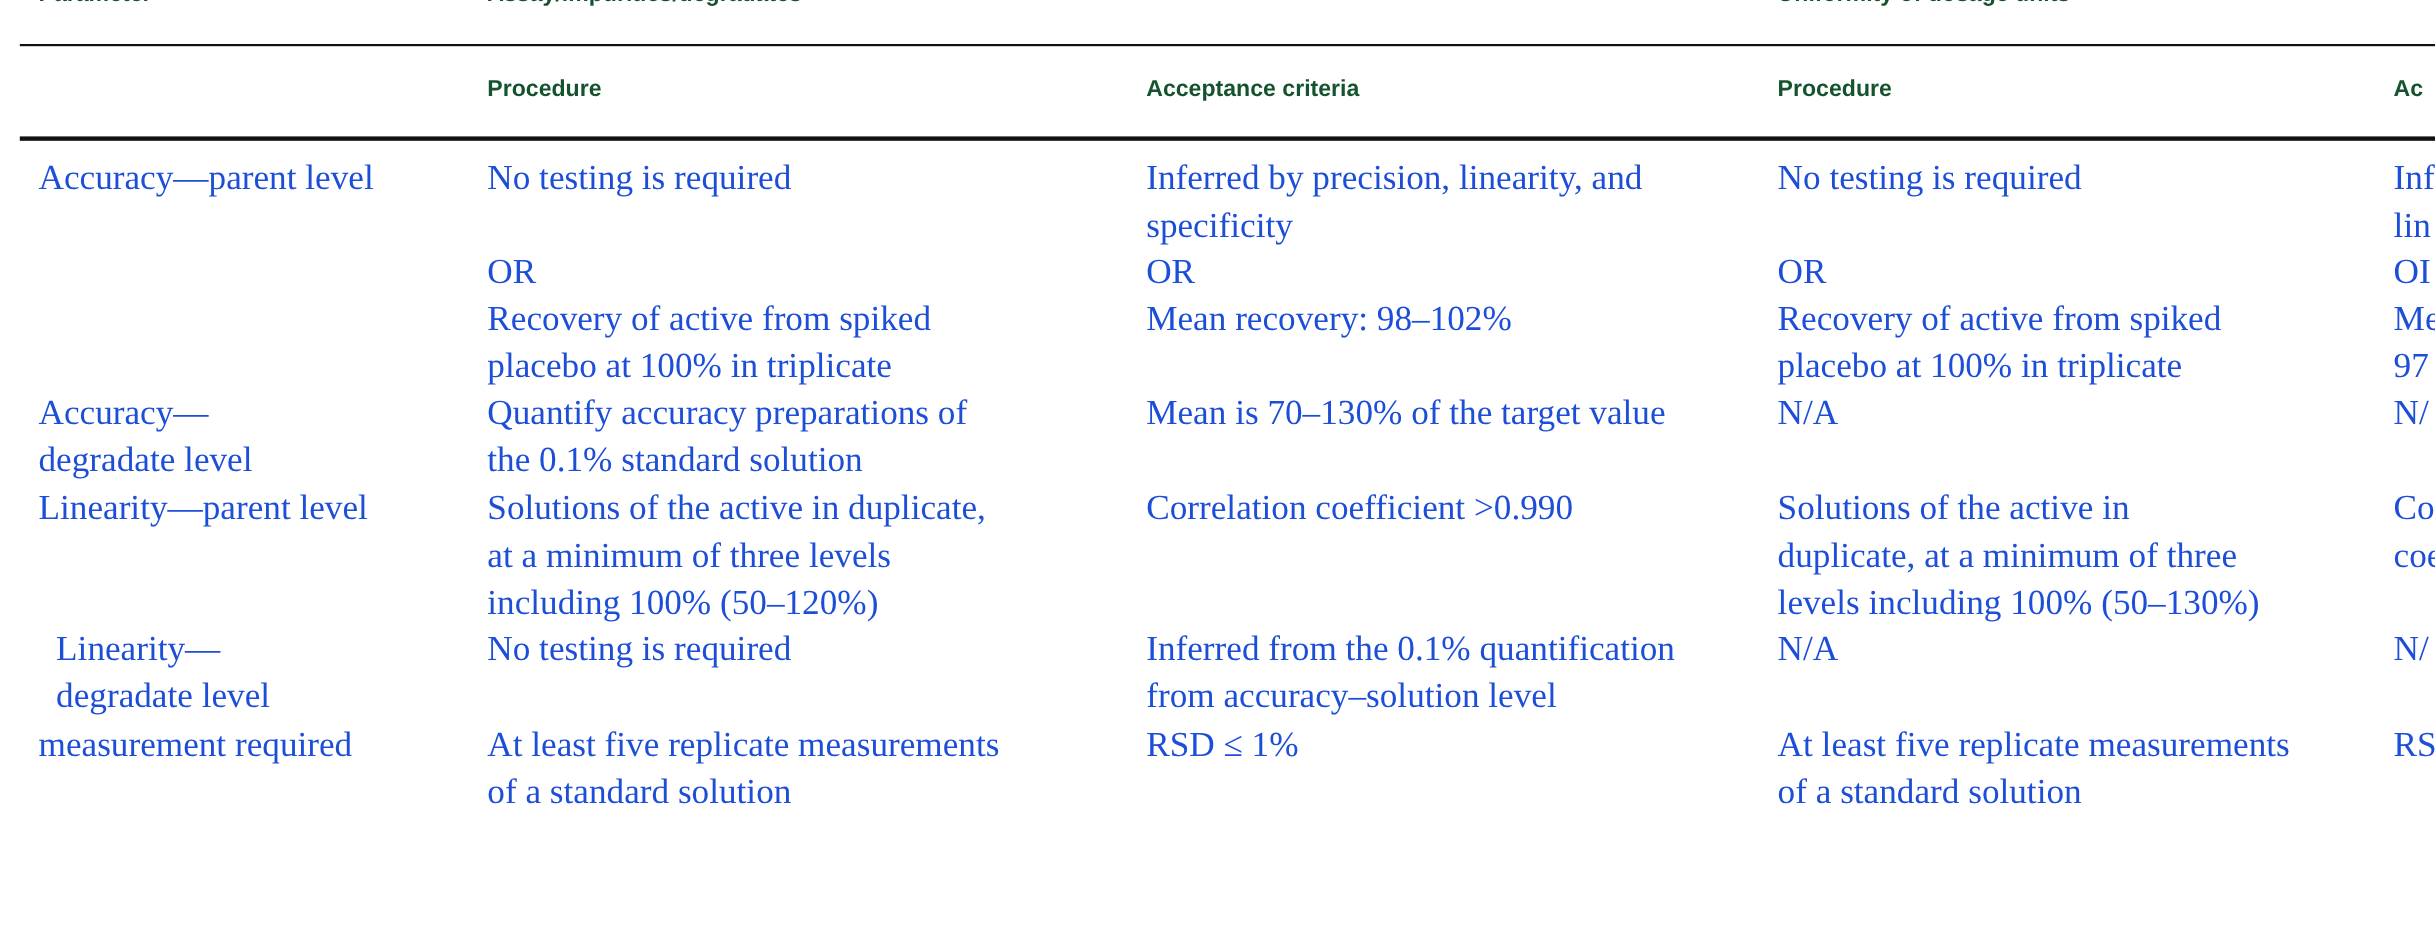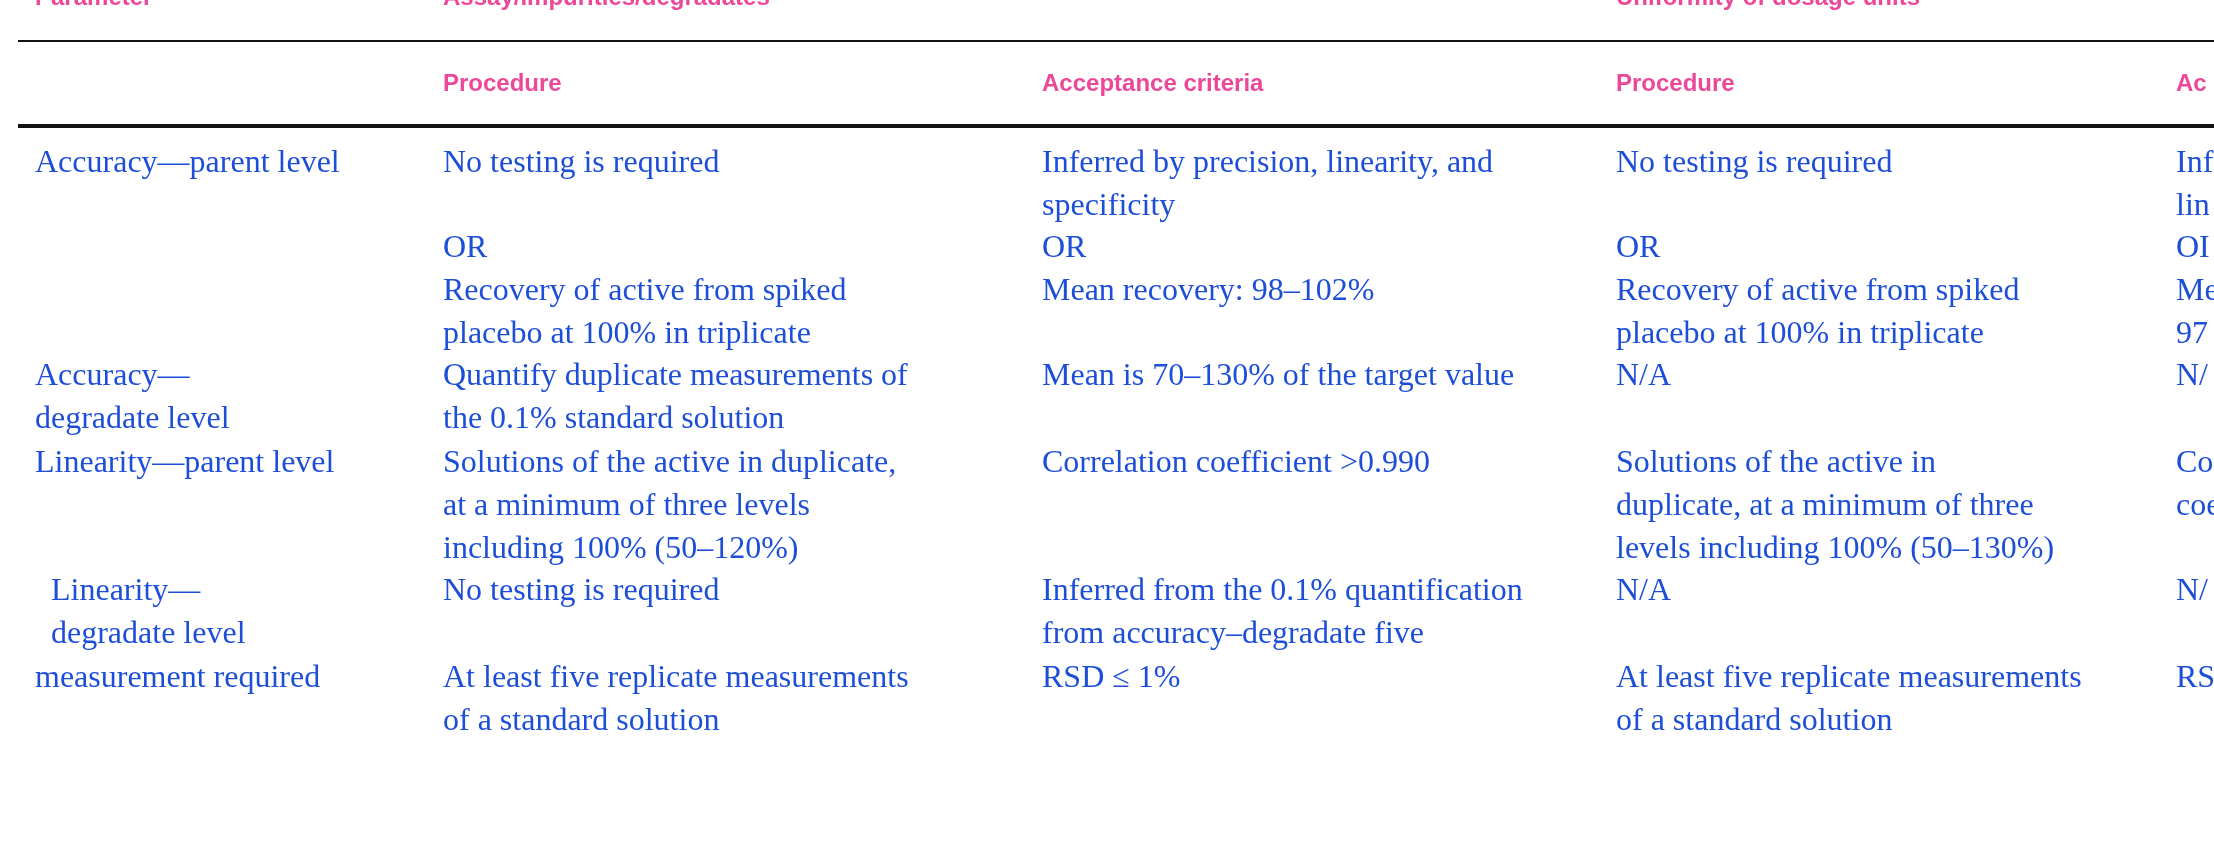--- a/index.html
+++ b/index.html
@@ -1,18 +1,18 @@
 <!DOCTYPE html>
 <html><head>
 <meta charset="utf-8">
 <style>
   html, body { margin: 0; padding: 0; background: #ffffff; }
   body { width: 2214px; height: 850px; overflow: hidden; position: relative; color: #111; }
   .table { position: absolute; left: 18px; top: 0; width: 2400px; }
-  .hdr { font-family: "Liberation Sans", sans-serif; font-weight: bold; font-size: 24px; color: #ec4899; position: absolute; white-space: nowrap; text-align: right; }
+  .hdr { font-family: "Liberation Sans", sans-serif; font-weight: bold; font-size: 21px; color: #14532d; position: absolute; white-space: nowrap; text-align: right; }
   .rule { position: absolute; left: 18px; width: 2300px; background: #111; }
   .cell { position: absolute; font-family: "Liberation Serif", serif; font-size: 32px; line-height: 43px; color: #1d4ed8; white-space: nowrap; }
 </style>
 </head>
 <body>
 
 <div class="table"></div>
 
 <div class="hdr" style="left:35px; top:-17px;">Parameter</div>
 <div class="hdr" style="left:443px; top:-17px;">Assay/impurities/degradates</div>
@@ -83,21 +83,21 @@
         <div>Me</div>
         <div>97</div>
       </div>
     </div>
     <div>
       <div class="cell" style="left: 35px; top: 353px;">
         <div>Accuracy—</div>
         <div>degradate level</div>
       </div>
       <div class="cell" style="left: 443px; top: 353px;">
-        <div>Quantify duplicate measurements of</div>
+        <div>Quantify accuracy preparations of</div>
         <div>the 0.1% standard solution</div>
       </div>
       <div class="cell" style="left: 1042px; top: 353px;">
         <div>Mean is 70–130% of the target value</div>
       </div>
       <div class="cell" style="left: 1616px; top: 353px;">
         <div>N/A</div>
       </div>
       <div class="cell" style="left: 2176px; top: 353px;">
         <div>N/</div>
@@ -128,21 +128,21 @@
     <div>
       <div class="cell" style="left: 51px; top: 568px;">
         <div>Linearity—</div>
         <div>degradate level</div>
       </div>
       <div class="cell" style="left: 443px; top: 568px;">
         <div>No testing is required</div>
       </div>
       <div class="cell" style="left: 1042px; top: 568px;">
         <div>Inferred from the 0.1% quantification</div>
-        <div>from accuracy–degradate five</div>
+        <div>from accuracy–solution level</div>
       </div>
       <div class="cell" style="left: 1616px; top: 568px;">
         <div>N/A</div>
       </div>
       <div class="cell" style="left: 2176px; top: 568px;">
         <div>N/</div>
       </div>
     </div>
     <div>
       <div class="cell" style="left: 35px; top: 655px;">

